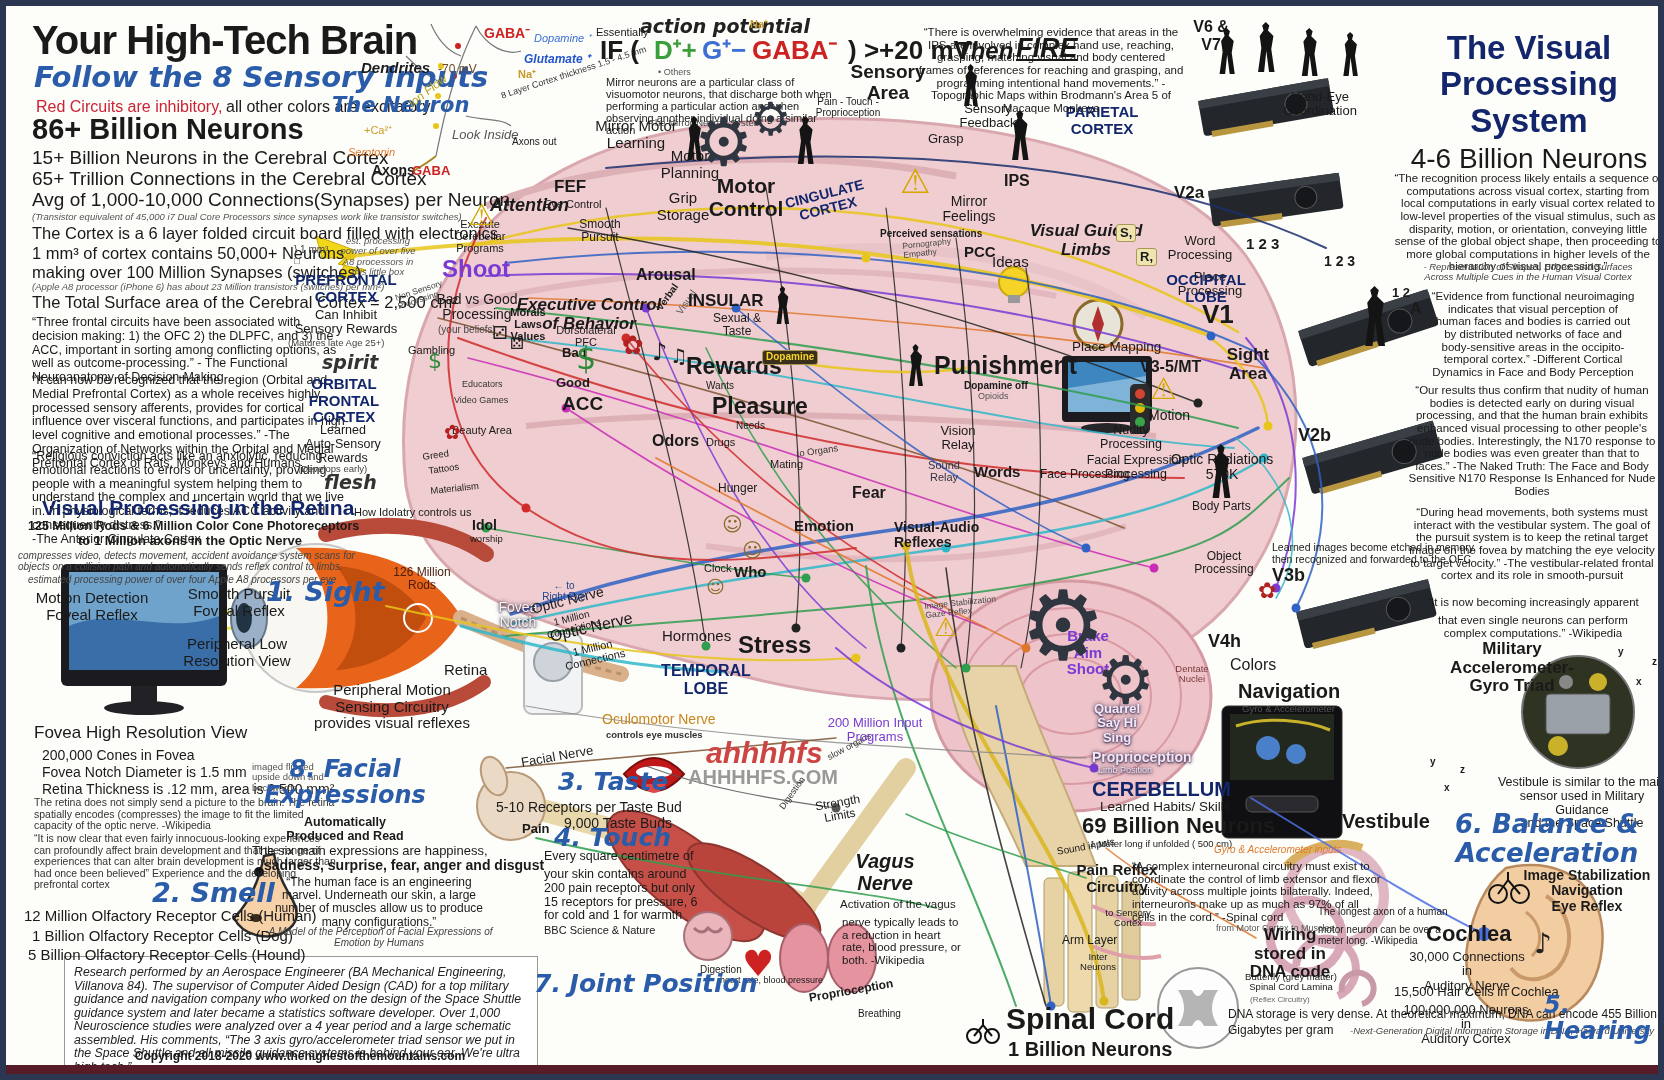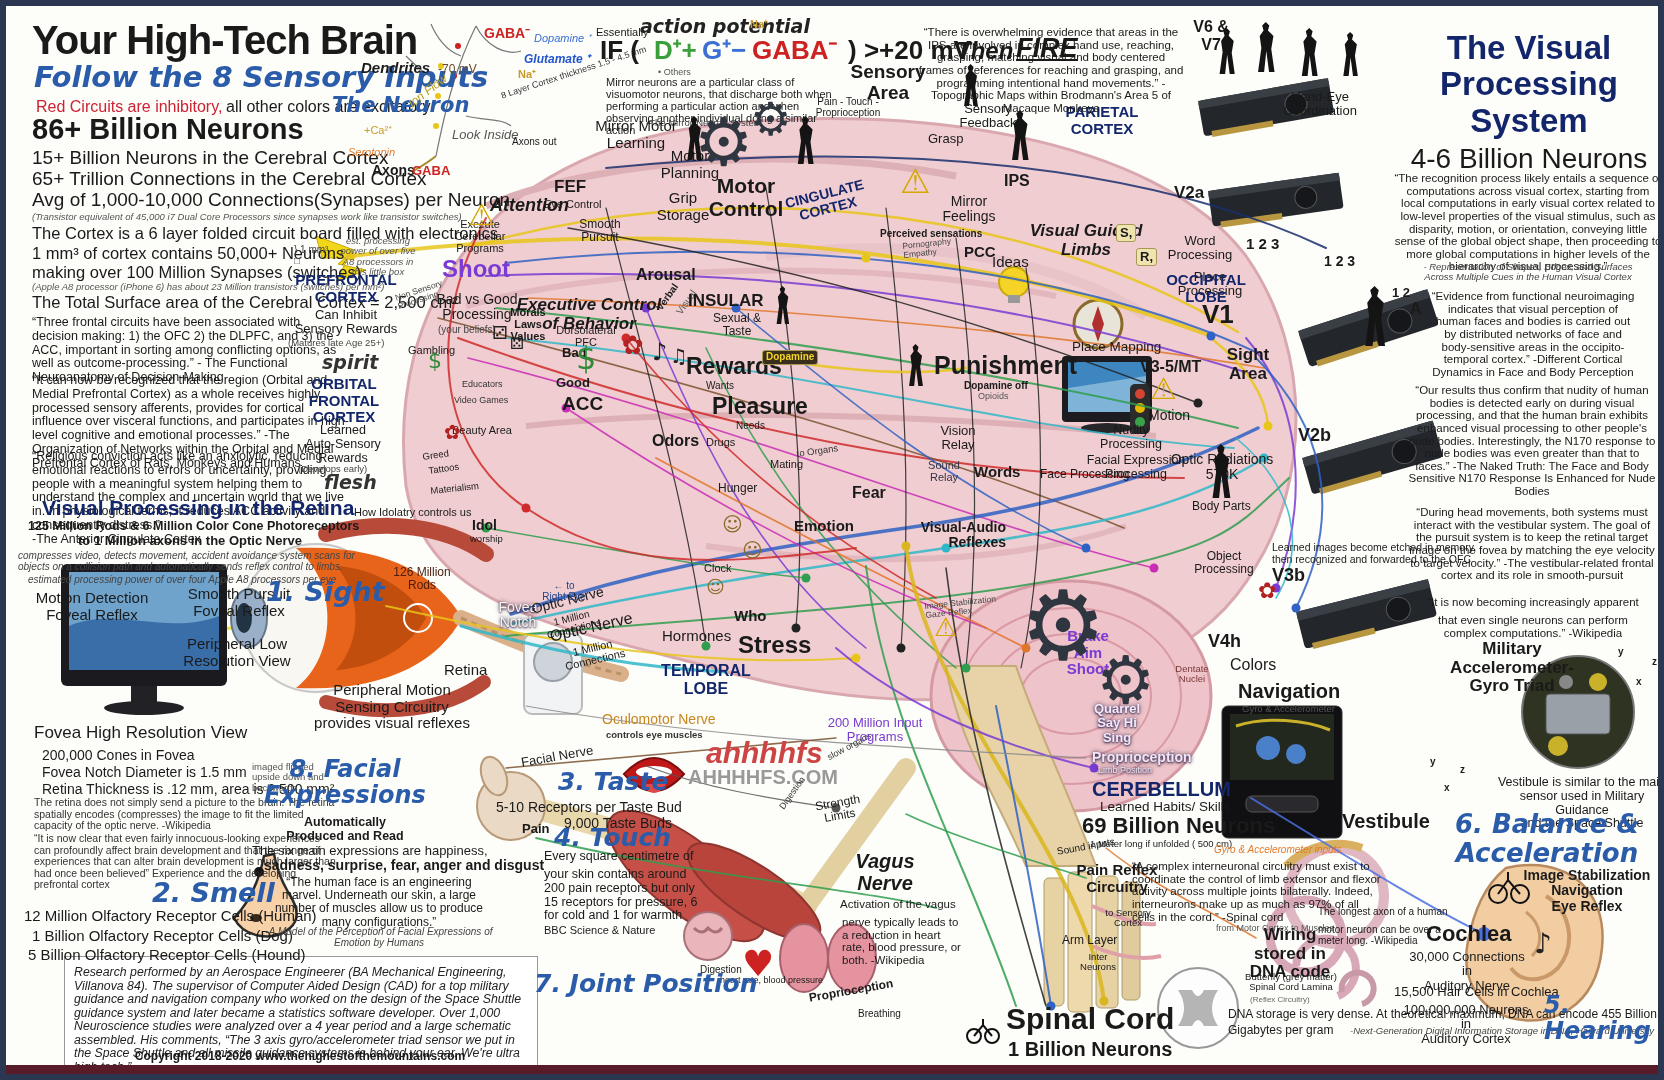--- a/index.html
+++ b/index.html
@@ -478,21 +478,21 @@
       <div class="lbl bd" style="left: 756px; top: 344px; font-size: 10px; font-weight: bold; color: rgb(245, 211, 39); background: rgb(58, 47, 26);">Dopamine</div>
       <div class="lbl" style="left: 706px; top: 388px; font-size: 23px; font-weight: bold;">Pleasure</div>
       <div class="lbl" style="left: 730px; top: 414px; font-size: 10px;">Needs</div>
       <div class="lbl" style="left: 646px; top: 426px; font-size: 16px; font-weight: bold;">Odors</div>
       <div class="lbl" style="left: 700px; top: 430px; font-size: 11px;">Drugs</div>
       <div class="lbl" style="left: 764px; top: 452px; font-size: 11px;">Mating</div>
       <div class="lbl" style="left: 712px; top: 476px; font-size: 12px;">Hunger</div>
       <div class="lbl" style="left: 790px; top: 443px; font-size: 9.5px; color: rgb(51, 51, 51); transform: rotate(-8deg); transform-origin: left top;">to Organs</div>
       <div class="lbl" style="left: 846px; top: 478px; font-size: 16px; font-weight: bold;">Fear</div>
       <div class="lbl" style="left: 788px; top: 512px; font-size: 15px; font-weight: bold;">Emotion</div>
-      <div class="lbl" style="left: 728px; top: 558px; font-size: 15px; font-weight: bold; margin-top: 44px;">Who</div>
+      <div class="lbl" style="left: 728px; top: 558px; font-size: 15px; font-weight: bold;">Who</div>
       <div class="lbl" style="left: 698px; top: 556px; font-size: 11px;">Clock</div>
       <div class="lbl" style="left: 732px; top: 626px; font-size: 24px; font-weight: bold;">Stress</div>
       <div class="lbl" style="left: 656px; top: 622px; font-size: 15px;">Hormones</div>
       <div class="lbl" style="left: 644px; top: 656px; font-size: 16px; font-weight: bold; color: rgb(19, 38, 107); width: 112px; text-align: center;">TEMPORAL
 LOBE</div>
       <div class="lbl" style="left: 542px; top: 622px; font-size: 16px; transform: rotate(-13deg); transform-origin: left top;">Optic Nerve</div>
       <div class="lbl" style="left: 550px; top: 644px; font-size: 11px; width: 72px; text-align: center; transform: rotate(-13deg); transform-origin: left top;">1 Million
 Connections</div>
       <div class="lbl" style="left: 596px; top: 706px; font-size: 14px; color: rgb(200, 134, 30);">Oculomotor Nerve</div>
       <div class="lbl" style="left: 600px; top: 724px; font-size: 9.5px; font-weight: bold; color: rgb(51, 51, 51);">controls eye muscles</div>
@@ -566,21 +566,21 @@
       <div class="lbl" style="left: 1236px; top: 698px; font-size: 9.5px; color: rgb(85, 85, 85);">Gyro &amp; Accelerometer</div>
       <div class="lbl" style="left: 1336px; top: 804px; font-size: 20px; font-weight: bold;">Vestibule</div>
       <div class="lbl" style="left: 1054px; top: 622px; font-size: 15px; font-weight: bold; color: rgb(122, 59, 212); width: 56px; text-align: center;">Brake
 Aim
 Shoot</div>
       <div class="lbl sh" style="left: 1080px; top: 696px; font-size: 13px; font-weight: bold; color: rgb(240, 234, 255); width: 62px; text-align: center;">Quarrel
 Say Hi
 Sing</div>
       <div class="lbl" style="left: 808px; top: 710px; font-size: 13px; color: rgb(122, 59, 212); width: 122px; text-align: center;">200 Million Input
 Programs</div>
-      <div class="lbl" style="left: 888px; top: 514px; font-size: 14px; font-weight: bold; width: 112px; text-align: right;">Visual-Audio
+      <div class="lbl" style="left: 888px; top: 514px; font-size: 14px; font-weight: bold; width: 112px; text-align: left;">Visual-Audio
 Reflexes</div>
       <div class="lbl" style="left: 918px; top: 596px; font-size: 8.5px; color: rgb(68, 68, 68); transform: rotate(-6deg); transform-origin: left top;">Image Stabilization
 Gaze Reflex</div>
       <div class="lbl" style="left: 836px; top: 56px; font-size: 19px; font-weight: bold; width: 92px; text-align: center;">Sensory
 Area</div>
       <div class="lbl" style="left: 944px; top: 96px; font-size: 13px; width: 76px; text-align: center;">Sensory
 Feedback</div>
       <div class="lbl" style="left: 922px; top: 126px; font-size: 13px;">Grasp</div>
       <div class="lbl" style="left: 796px; top: 90px; font-size: 10px; width: 92px; text-align: center;">Pain - Touch -
 Proprioception</div>

